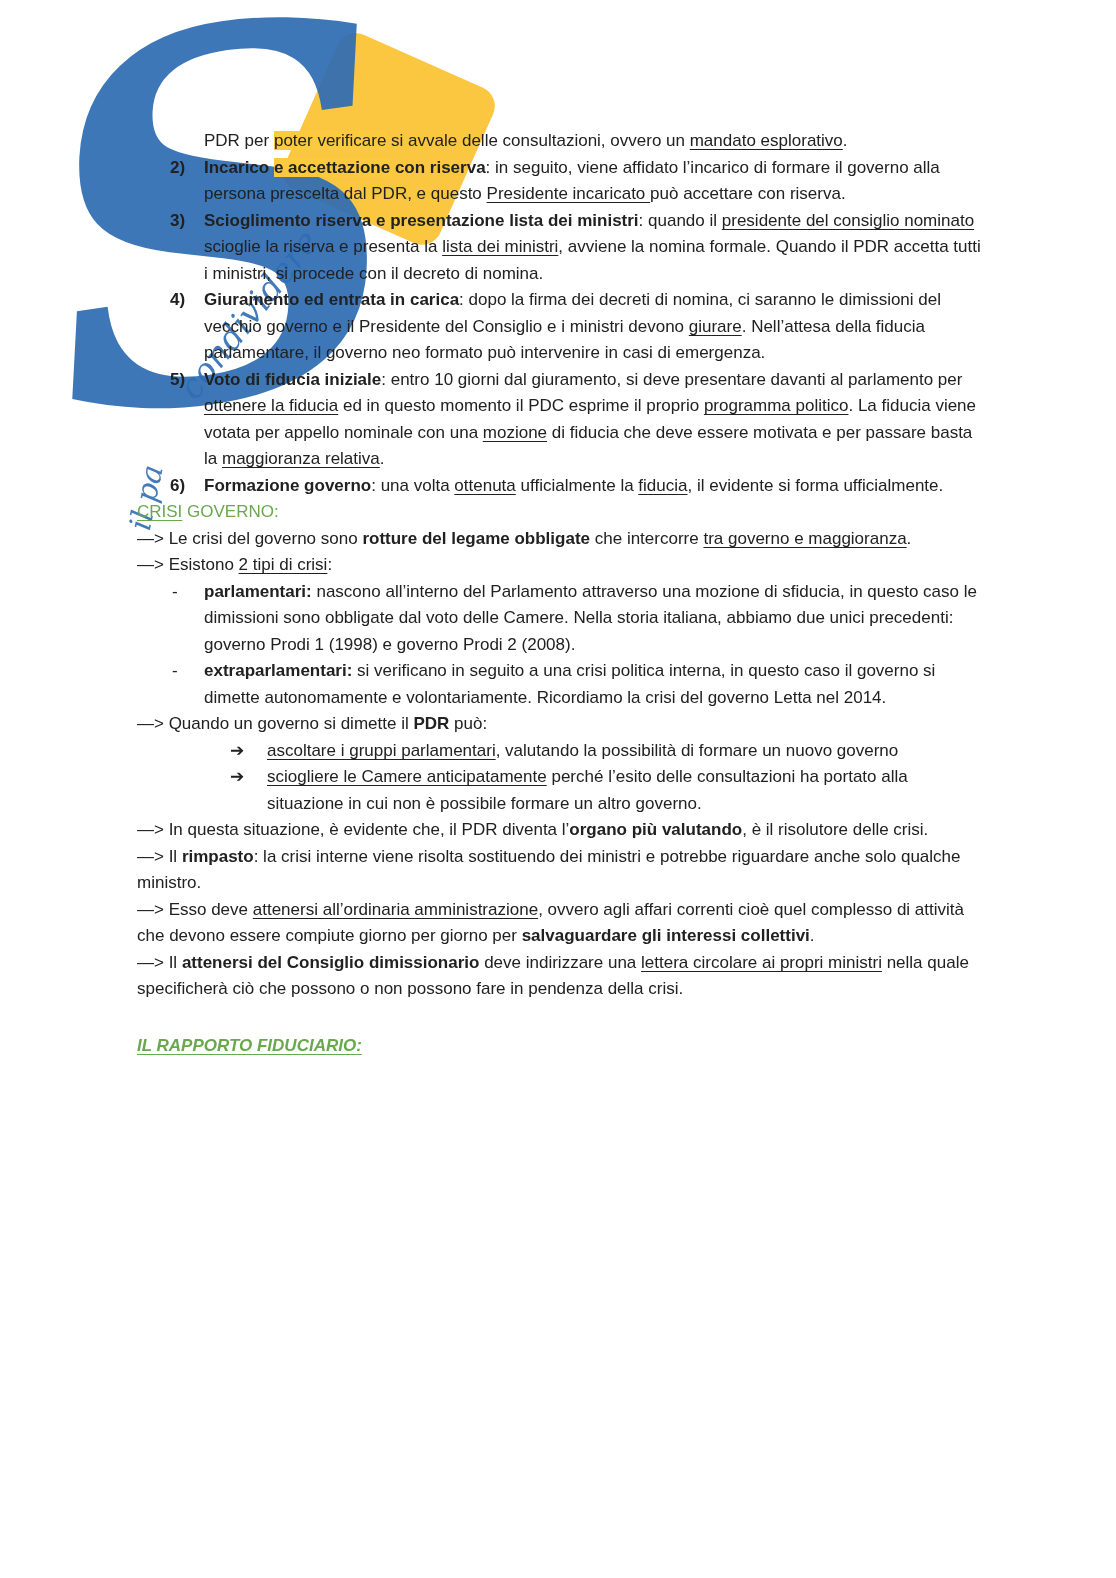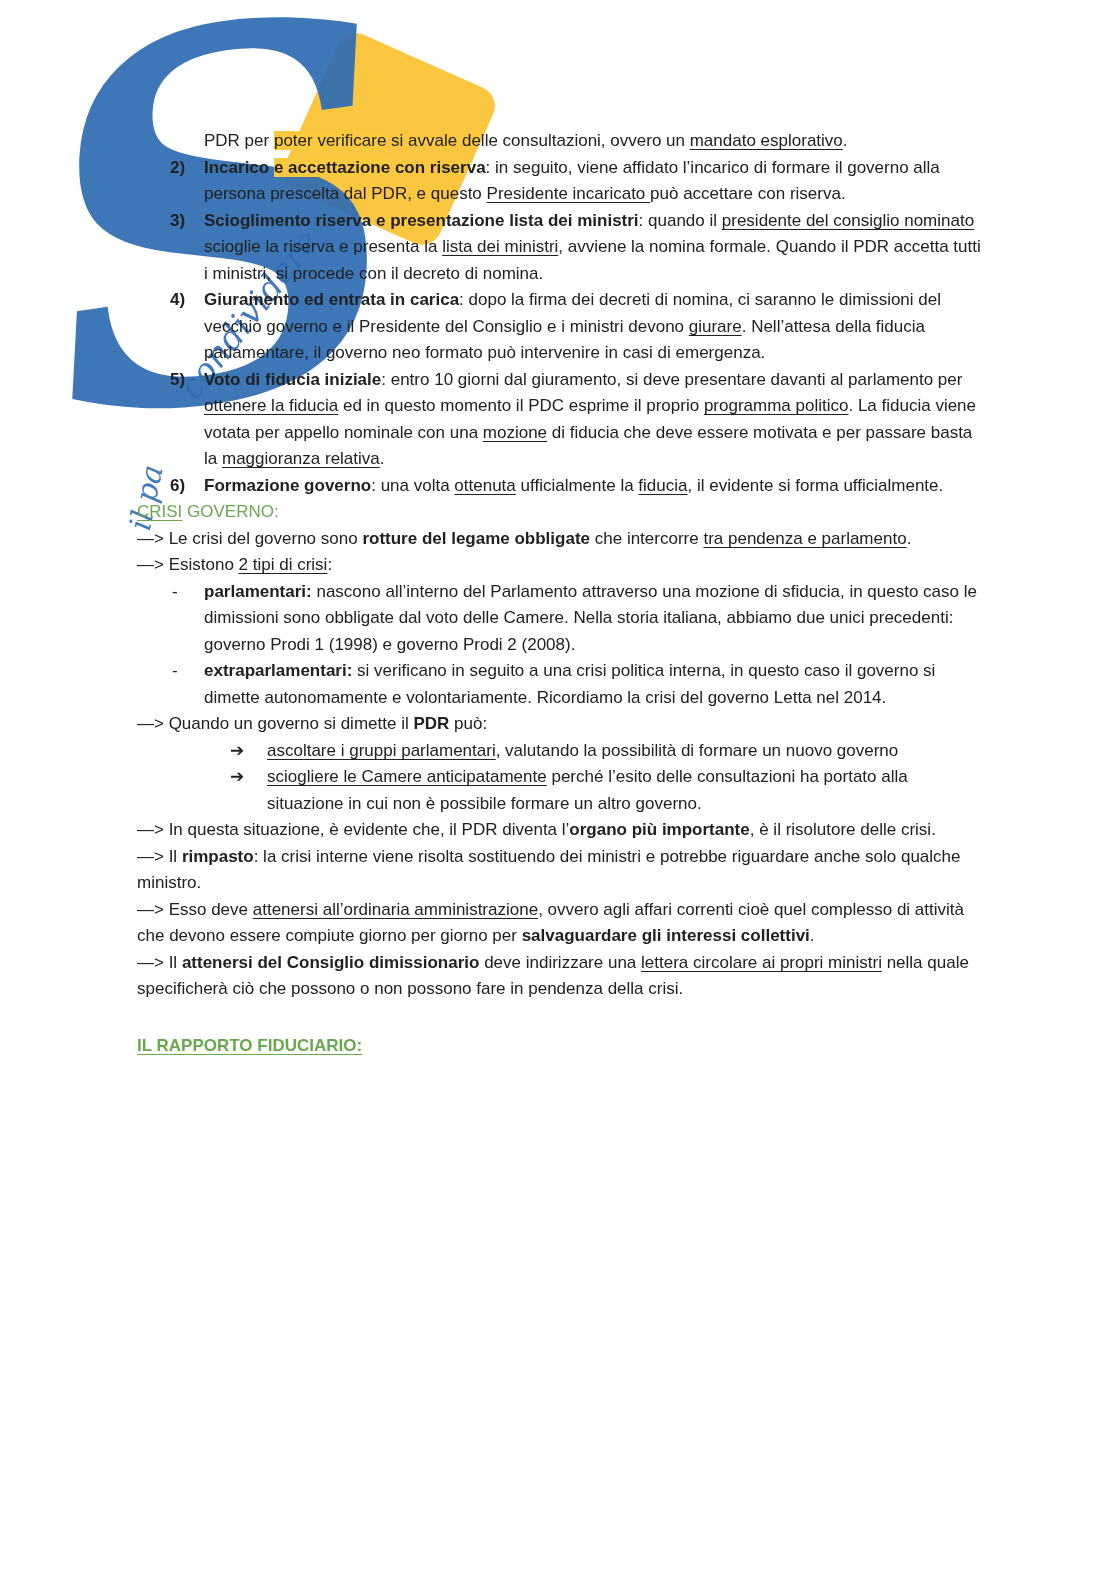--- a/index.html
+++ b/index.html
@@ -82,21 +82,21 @@
   .cont     { padding-left: 67px; }
   .numbered { padding-left: 67px; }
   .numbered > .marker { position: absolute; left: 33px; top: 0; font-weight: bold; }
   .dash     { padding-left: 67px; }
   .dash > .marker { position: absolute; left: 35px; top: 0; }
   .arrow    { padding-left: 130px; }
   .arrow > .marker { position: absolute; left: 93px; top: 0; }
 
   .h-green       { color: var(--green, #6aa84f); }
   .h-orange      { color: var(--orange, #eda338); font-weight: bold; }
-  .h-green-final { color: var(--green, #6aa84f); font-weight: bold; margin-top: 30px; }
+  .h-green-final { color: var(--green, #6aa84f); font-weight: bold; margin-top: 30px; font-style: italic; }
 
   .seg.b  { font-weight: bold; }
   .seg.u  { text-decoration: underline; text-decoration-skip-ink: none; text-underline-offset: 3px; }
   .seg.hl { background-color: var(--hl, #fcca3e); }
 </style>
 </head>
 <body>
 
 <div class="page">
 
@@ -108,27 +108,27 @@
   </div>
 
   <div class="content">
       <div class="block cont"><span class="seg">PDR per </span><span class="seg hl">poter verificare</span><span class="seg"> si avvale delle consultazioni, ovvero un </span><span class="seg u">mandato esplorativo</span><span class="seg">.</span></div>
       <div class="block numbered"><span class="marker">2)</span><span class="seg b">Incarico </span><span class="seg b hl">e accettazione</span><span class="seg b"> con riserva</span><span class="seg">: in seguito, viene affidato l’incarico di formare il governo alla persona prescelta dal PDR, e questo </span><span class="seg u">Presidente incaricato </span><span class="seg">può accettare con riserva.</span></div>
       <div class="block numbered"><span class="marker">3)</span><span class="seg b">Scioglimento riserva e presentazione lista dei ministri</span><span class="seg">: quando il </span><span class="seg u">presidente del consiglio nominato</span><span class="seg"> scioglie la riserva e presenta la </span><span class="seg u">lista dei ministri</span><span class="seg">, avviene la nomina formale. Quando il PDR accetta tutti i ministri, si procede con il decreto di nomina.</span></div>
       <div class="block numbered"><span class="marker">4)</span><span class="seg b">Giuramento ed entrata in carica</span><span class="seg">: dopo la firma dei decreti di nomina, ci saranno le dimissioni del vecchio governo e il Presidente del Consiglio e i ministri devono </span><span class="seg u">giurare</span><span class="seg">. Nell’attesa della fiducia parlamentare, il governo neo formato può intervenire in casi di emergenza.</span></div>
       <div class="block numbered"><span class="marker">5)</span><span class="seg b">Voto di fiducia iniziale</span><span class="seg">: entro 10 giorni dal giuramento, si deve presentare davanti al parlamento per </span><span class="seg u">ottenere la fiducia</span><span class="seg"> ed in questo momento il PDC esprime il proprio </span><span class="seg u">programma politico</span><span class="seg">. La fiducia viene votata per appello nominale con una </span><span class="seg u">mozione</span><span class="seg"> di fiducia che deve essere motivata e per passare basta la </span><span class="seg u">maggioranza relativa</span><span class="seg">.</span></div>
       <div class="block numbered"><span class="marker">6)</span><span class="seg b">Formazione governo</span><span class="seg">: una volta </span><span class="seg u">ottenuta</span><span class="seg"> ufficialmente la </span><span class="seg u">fiducia</span><span class="seg">, il evidente si forma ufficialmente.</span></div>
       <div class="block h-green"><span class="seg u">CRISI</span><span class="seg"> GOVERNO:</span></div>
-      <div class="block para"><span class="seg">—&gt; Le crisi del governo sono </span><span class="seg b">rotture del legame obbligate</span><span class="seg"> che intercorre </span><span class="seg u">tra pendenza e parlamento</span><span class="seg">.</span></div>
+      <div class="block para"><span class="seg">—&gt; Le crisi del governo sono </span><span class="seg b">rotture del legame obbligate</span><span class="seg"> che intercorre </span><span class="seg u">tra governo e maggioranza</span><span class="seg">.</span></div>
       <div class="block para"><span class="seg">—&gt; Esistono </span><span class="seg u">2 tipi di crisi</span><span class="seg">:</span></div>
       <div class="block dash"><span class="marker">-</span><span class="seg b">parlamentari:</span><span class="seg"> nascono all’interno del Parlamento attraverso una mozione di sfiducia, in questo caso le dimissioni sono obbligate dal voto delle Camere. Nella storia italiana, abbiamo due unici precedenti: governo Prodi 1 (1998) e governo Prodi 2 (2008).</span></div>
       <div class="block dash"><span class="marker">-</span><span class="seg b">extraparlamentari:</span><span class="seg"> si verificano in seguito a una crisi politica interna, in questo caso il governo si dimette autonomamente e volontariamente. Ricordiamo la crisi del governo Letta nel 2014.</span></div>
       <div class="block para"><span class="seg">—&gt; Quando un governo si dimette il </span><span class="seg b">PDR</span><span class="seg"> può:</span></div>
       <div class="block arrow"><span class="marker">➔</span><span class="seg u">ascoltare i gruppi parlamentari</span><span class="seg">, valutando la possibilità di formare un nuovo governo</span></div>
       <div class="block arrow"><span class="marker">➔</span><span class="seg u">sciogliere le Camere anticipatamente</span><span class="seg"> perché l’esito delle consultazioni ha portato alla situazione in cui non è possibile formare un altro governo.</span></div>
-      <div class="block para"><span class="seg">—&gt; In questa situazione, è evidente che, il PDR diventa l’</span><span class="seg b">organo più importante</span><span class="seg">, è il risolutore delle crisi.</span></div>
+      <div class="block para"><span class="seg">—&gt; In questa situazione, è evidente che, il PDR diventa l’</span><span class="seg b">organo più valutando</span><span class="seg">, è il risolutore delle crisi.</span></div>
       <div class="block para"><span class="seg">—&gt; Il </span><span class="seg b">rimpasto</span><span class="seg">: la crisi interne viene risolta sostituendo dei ministri e potrebbe riguardare anche solo qualche ministro.</span></div>
       <div class="block para"><span class="seg">—&gt; Esso deve </span><span class="seg u">attenersi all’ordinaria amministrazione</span><span class="seg">, ovvero agli affari correnti cioè quel complesso di attività che devono essere compiute giorno per giorno per </span><span class="seg b">salvaguardare gli interessi collettivi</span><span class="seg">.</span></div>
       <div class="block para"><span class="seg">—&gt; Il </span><span class="seg b">attenersi del Consiglio dimissionario</span><span class="seg"> deve indirizzare una </span><span class="seg u">lettera circolare ai propri ministri</span><span class="seg"> nella quale specificherà ciò che possono o non possono fare in pendenza della crisi.</span></div>
       <div class="block h-green-final"><span class="seg b u">IL RAPPORTO FIDUCIARIO:</span></div>
     </div>
 
 </div>
 
 </body></html>

